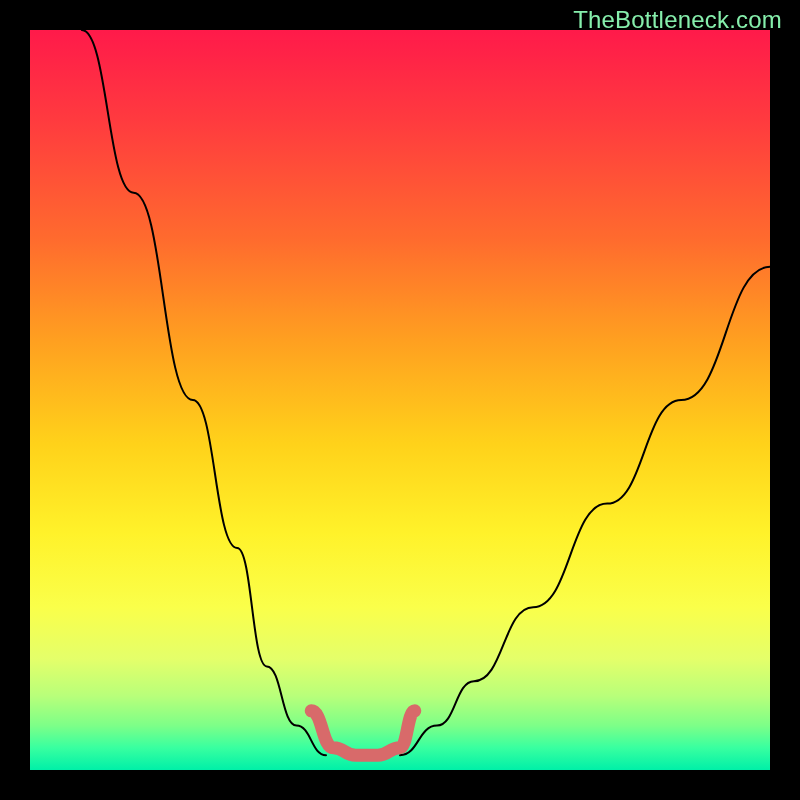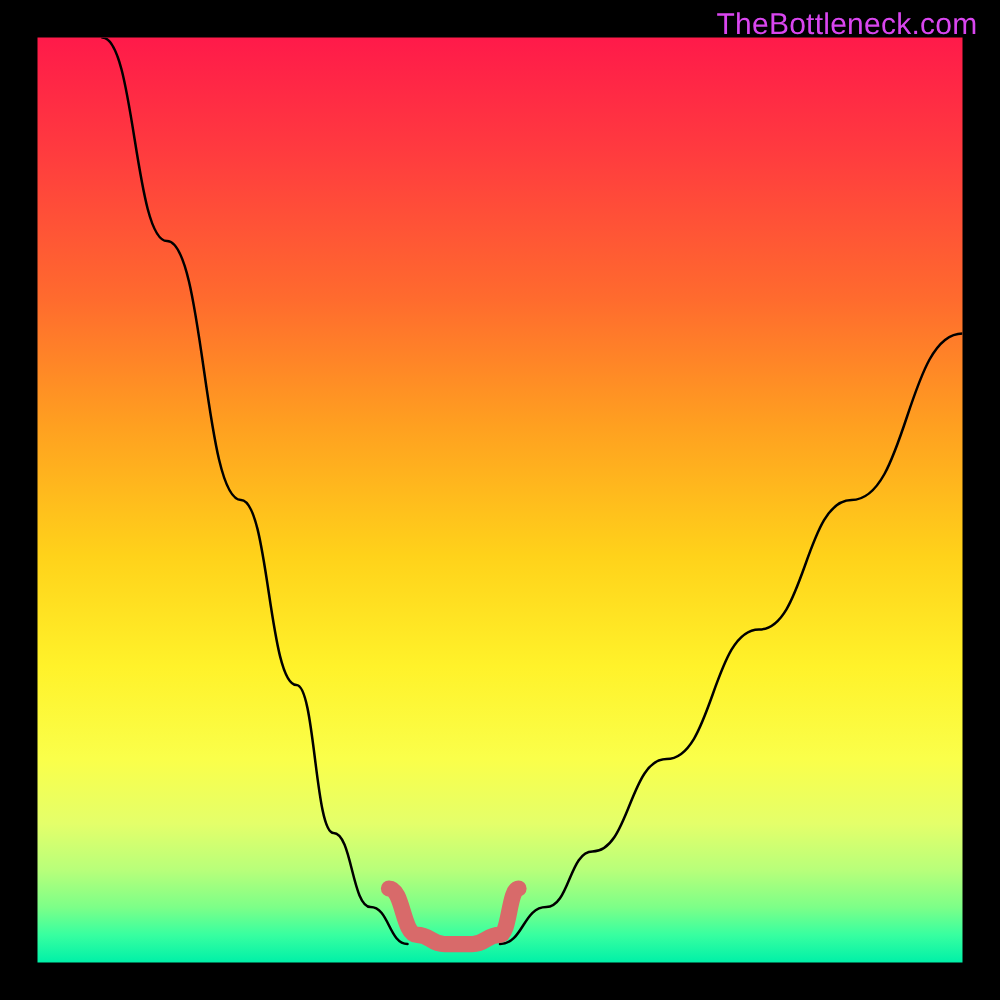--- a/index.html
+++ b/index.html
@@ -14,21 +14,21 @@
   .frame {
     position: relative;
     width: 800px;
     height: 800px;
     background: #000;
   }
   .watermark {
     position: absolute;
     top: 6px;
     right: 18px;
-    color: #d946ef;
+    color: #86efac;
     font-size: 24px;
     font-weight: 400;
     letter-spacing: 0.2px;
     z-index: 5;
     user-select: none;
   }
   .plot-area {
     position: absolute;
     left: 30px;
     top: 30px;

